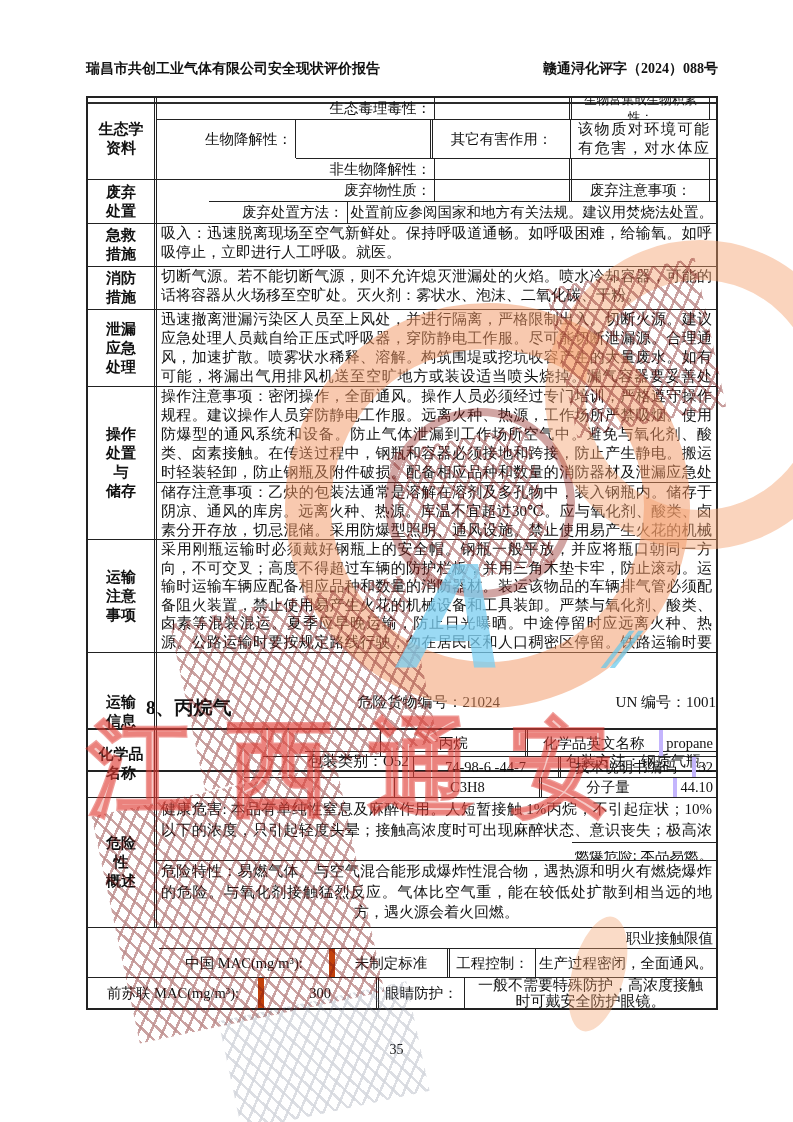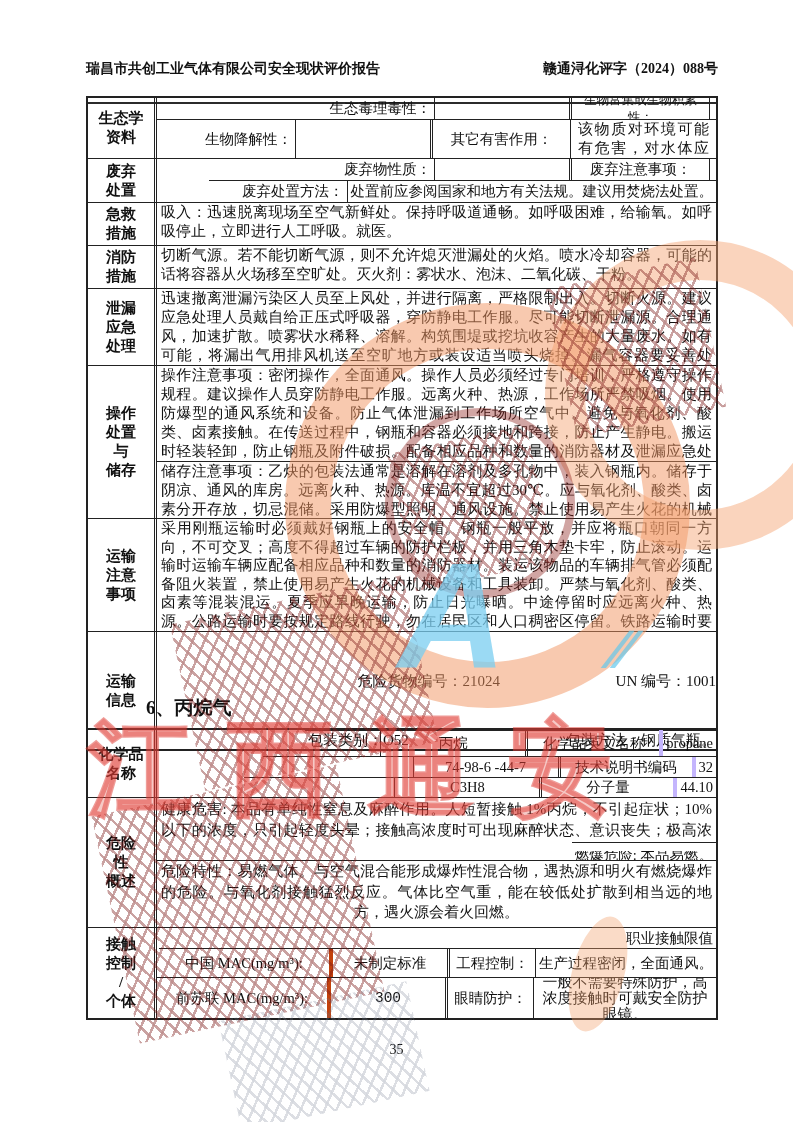--- a/index.html
+++ b/index.html
@@ -26,33 +26,33 @@
   .c2{flex:0 0 135px;border-left:1px solid #222;}
   .c3{flex:0 0 140px;border-left:3px double #222;}
   .c4{flex:1 1 auto;border-left:1px solid #222;}
   
   .n1{flex:0 0 150px;margin-top:44px;}
   .n2{flex:0 0 145px;border-left:1px solid #222;}
   .n3{flex:0 0 134px;border-left:3px double #222;}
   .n4{flex:1 1 auto;border-left:4px solid #c4b5fd;}
   
   .e1{flex:0 0 170px;}
-  .e2{flex:0 0 118px;border-left:4px solid #c2410c;font-family:Liberation Mono, monospace;}
+  .e2{flex:0 0 118px;border-left:6px solid #c2410c;}
   .e3{flex:0 0 88px;border-left:3px double #222;}
   .e4{flex:1 1 auto;border-left:1px solid #222;}
   
   .p{display:block;width:100%;padding:0 4px;text-align:justify;font-size:15px;line-height:19px;overflow:hidden;box-sizing:border-box;}
   .lh185{line-height:18.5px;}
   .lh21{line-height:21px;padding-top:1px;}
   .lh205{line-height:20.5px;-moz-text-align-last:center;text-align-last:center;}
   .tight{line-height:16px;text-align:center;}
   
   .hr21{height:21px}.hr39{height:39px}.hr22{height:22px}.hr76{height:76px}.hr95{height:95px}
   .hr57{height:57px}.hr112{height:112px}.hr20{height:20px}.hr19{height:19px}.hr26{height:26px}
-  .hr44{height:44px}.hr18{height:18px}.hr67{height:67px}.hr29{height:29px}.hr31{height:41px}
+  .hr44{height:44px}.hr18{height:18px}.hr67{height:67px}.hr29{height:29px}.hr31{height:31px}
   
   .inforow{display:flex;margin-top:39px;}
   .inforow .half1{flex:0 0 258px;padding-left:3px;display:flex;align-items:center;font-size:15px;}
   .inforow .half2{flex:1;display:flex;align-items:center;font-size:15px;}
   
   .sect{position:absolute;left:146px;top:695px;font-size:19px;font-weight:bold;z-index:10;}
   
   .foot{position:absolute;left:0;top:1042px;width:793px;text-align:center;font-size:14px;z-index:10;}
   
   .wm{position:absolute;inset:0;z-index:50;pointer-events:none;}
@@ -103,20 +103,26 @@
           <div class="c c4"></div>
         </div>
         <div class="row hr39">
           <div class="c c1 lr">生物降解性：</div>
           <div class="c c2"></div>
           <div class="c c3 ctr">其它有害作用：</div>
           <div class="c c4" style="align-items:flex-start;">
               <span class="p" style="line-height:18.5px">该物质对环境可能有危害，对水体应给予特别注意。</span>
             </div>
         </div>
+        <div class="row hr21">
+          <div class="c c1 lr">非生物降解性：</div>
+          <div class="c c2"></div>
+          <div class="c c3"></div>
+          <div class="c c4"></div>
+        </div>
       </div>
     </div>
 
     <div class="grp">
       <div class="glabel">废弃
 处置</div>
       <div class="gbody">
         <div class="row hr21">
           <div class="c c1 lr">废弃物性质：</div>
           <div class="c c2"></div>
@@ -196,21 +202,21 @@
           <div class="half2">UN 编号：1001</div>
         </div>
         <div class="row hr19 inforow">
           <div class="half1">包装类别：O52</div>
           <div class="half2">包装方法：钢质气瓶。</div>
         </div>
       </div>
     </div>
   </div>
 
-  <div class="sect">6、丙烷气</div>
+  <div class="sect">8、丙烷气</div>
 
   <div class="tbl" style="top:728px;">
 
     <div class="grp">
       <div class="glabel">化学品
 名称</div>
       <div class="gbody">
         <div class="row hr26">
           <div class="c n1 ctr">化学品中文名称</div>
           <div class="c n2 ctr">丙烷</div>
@@ -243,24 +249,20 @@
         <div class="row hr18">
             <div class="c ctr" style="flex:1;margin-top:8px;">燃爆危险: 本品易燃。</div>
           </div>
         <div class="row hr67">
             <div class="p lh205">危险特性：易燃气体。与空气混合能形成爆炸性混合物，遇热源和明火有燃烧爆炸的危险。与氧化剂接触猛烈反应。气体比空气重，能在较低处扩散到相当远的地方，遇火源会着火回燃。</div>
           </div>
       </div>
     </div>
 
     <div class="grp">
-      <div class="glabel">接触
-控制
-/
-个体</div>
       <div class="gbody">
         <div class="row hr20">
             <div class="c ctr" style="flex:1;">职业接触限值</div>
           </div>
         <div class="row hr29">
           <div class="c e1 ctr">中国 MAC(mg/m³):</div>
           <div class="c e2 ctr">未制定标准</div>
           <div class="c e3 ctr">工程控制：</div>
           <div class="c e4 ctr">生产过程密闭，全面通风。</div>
         </div>

